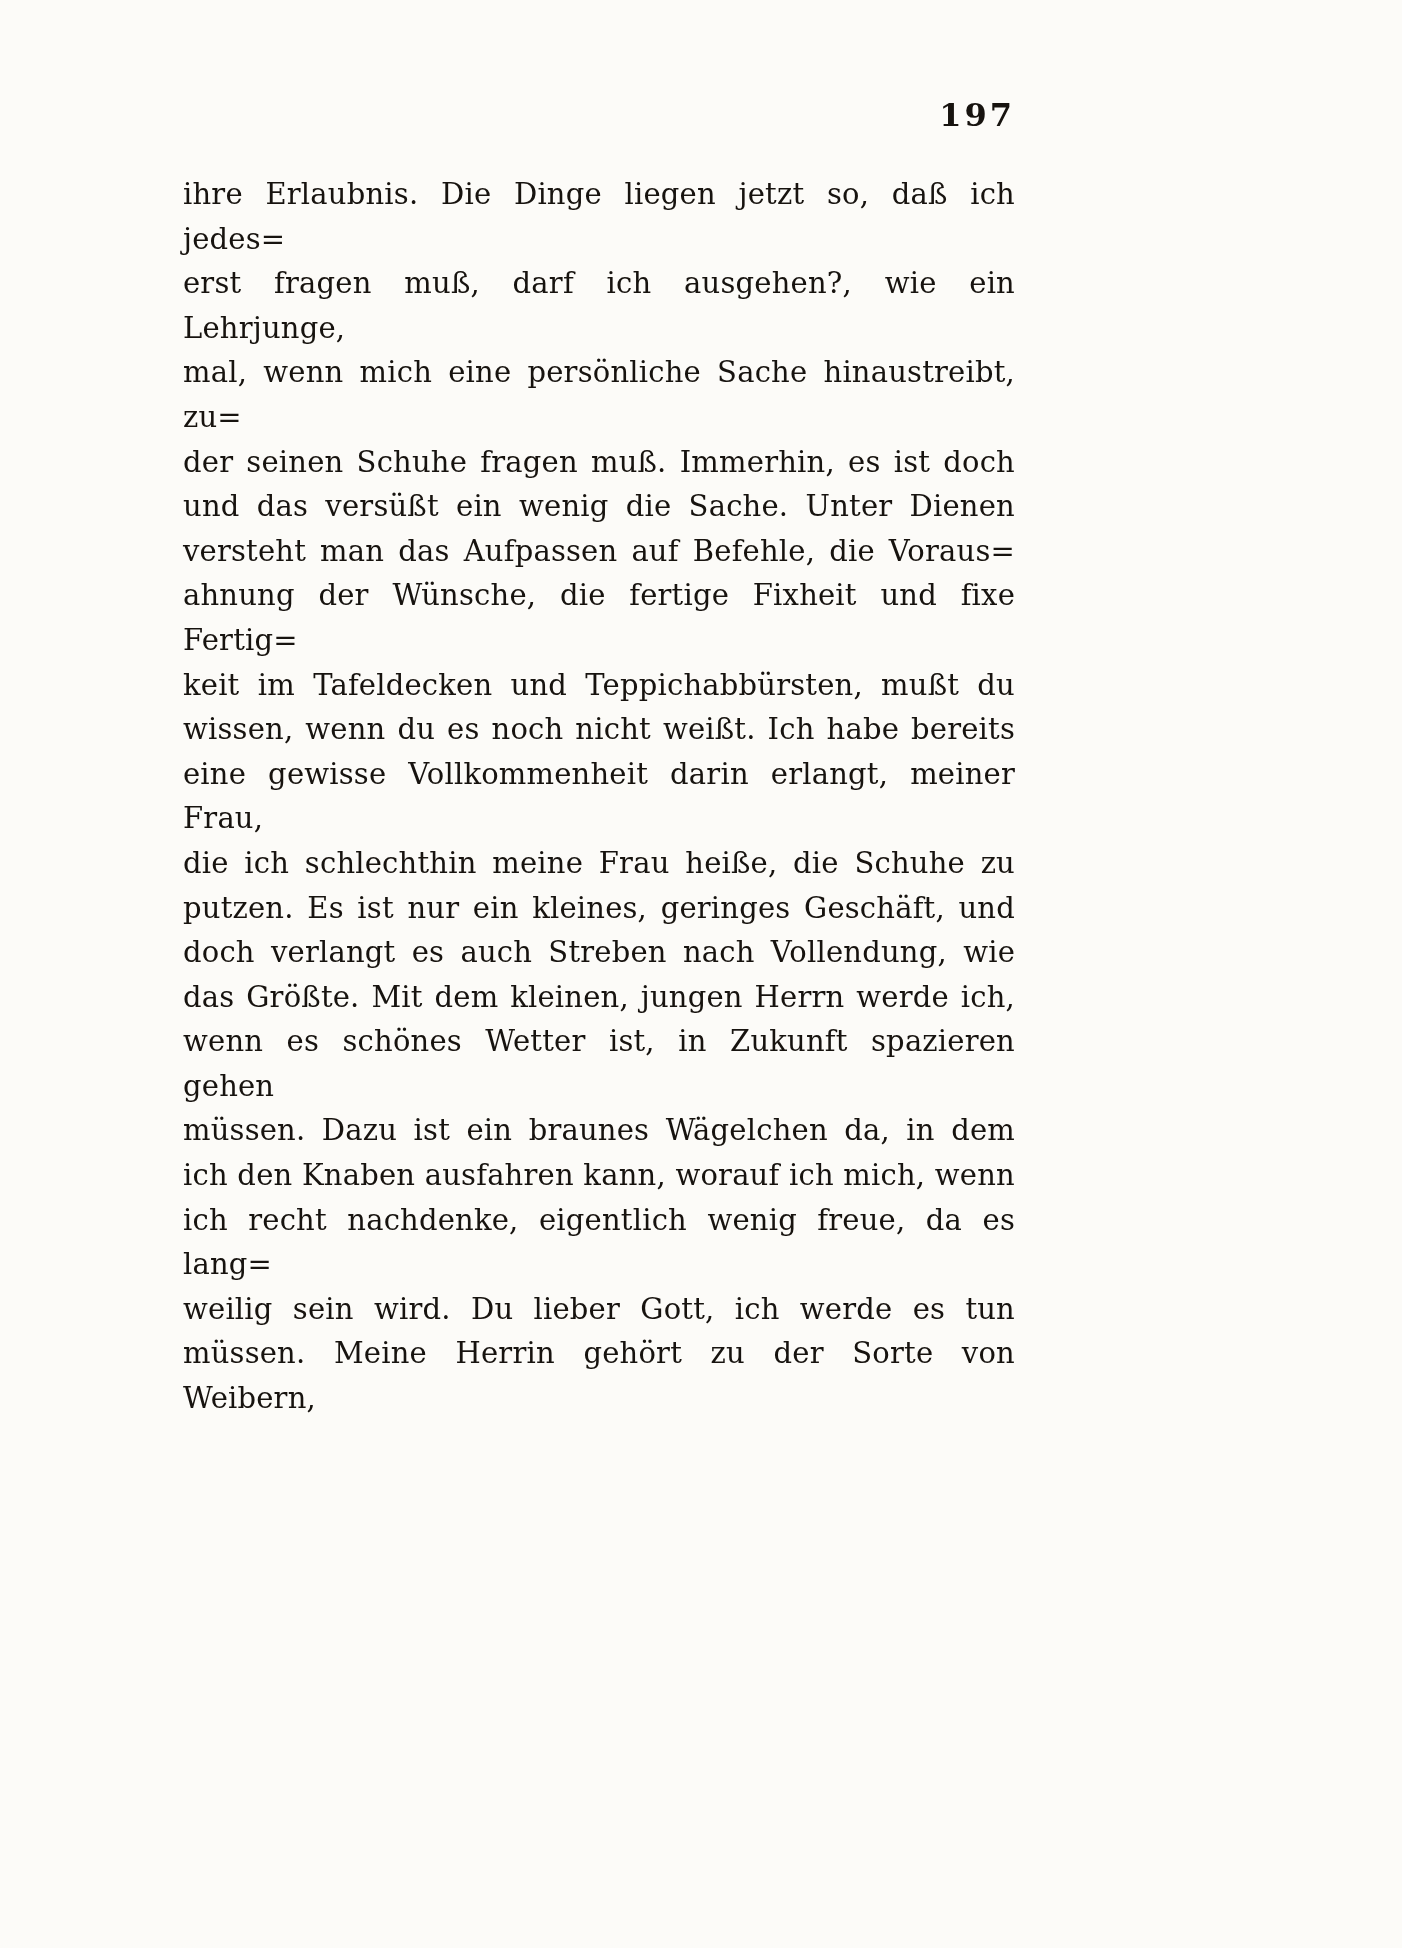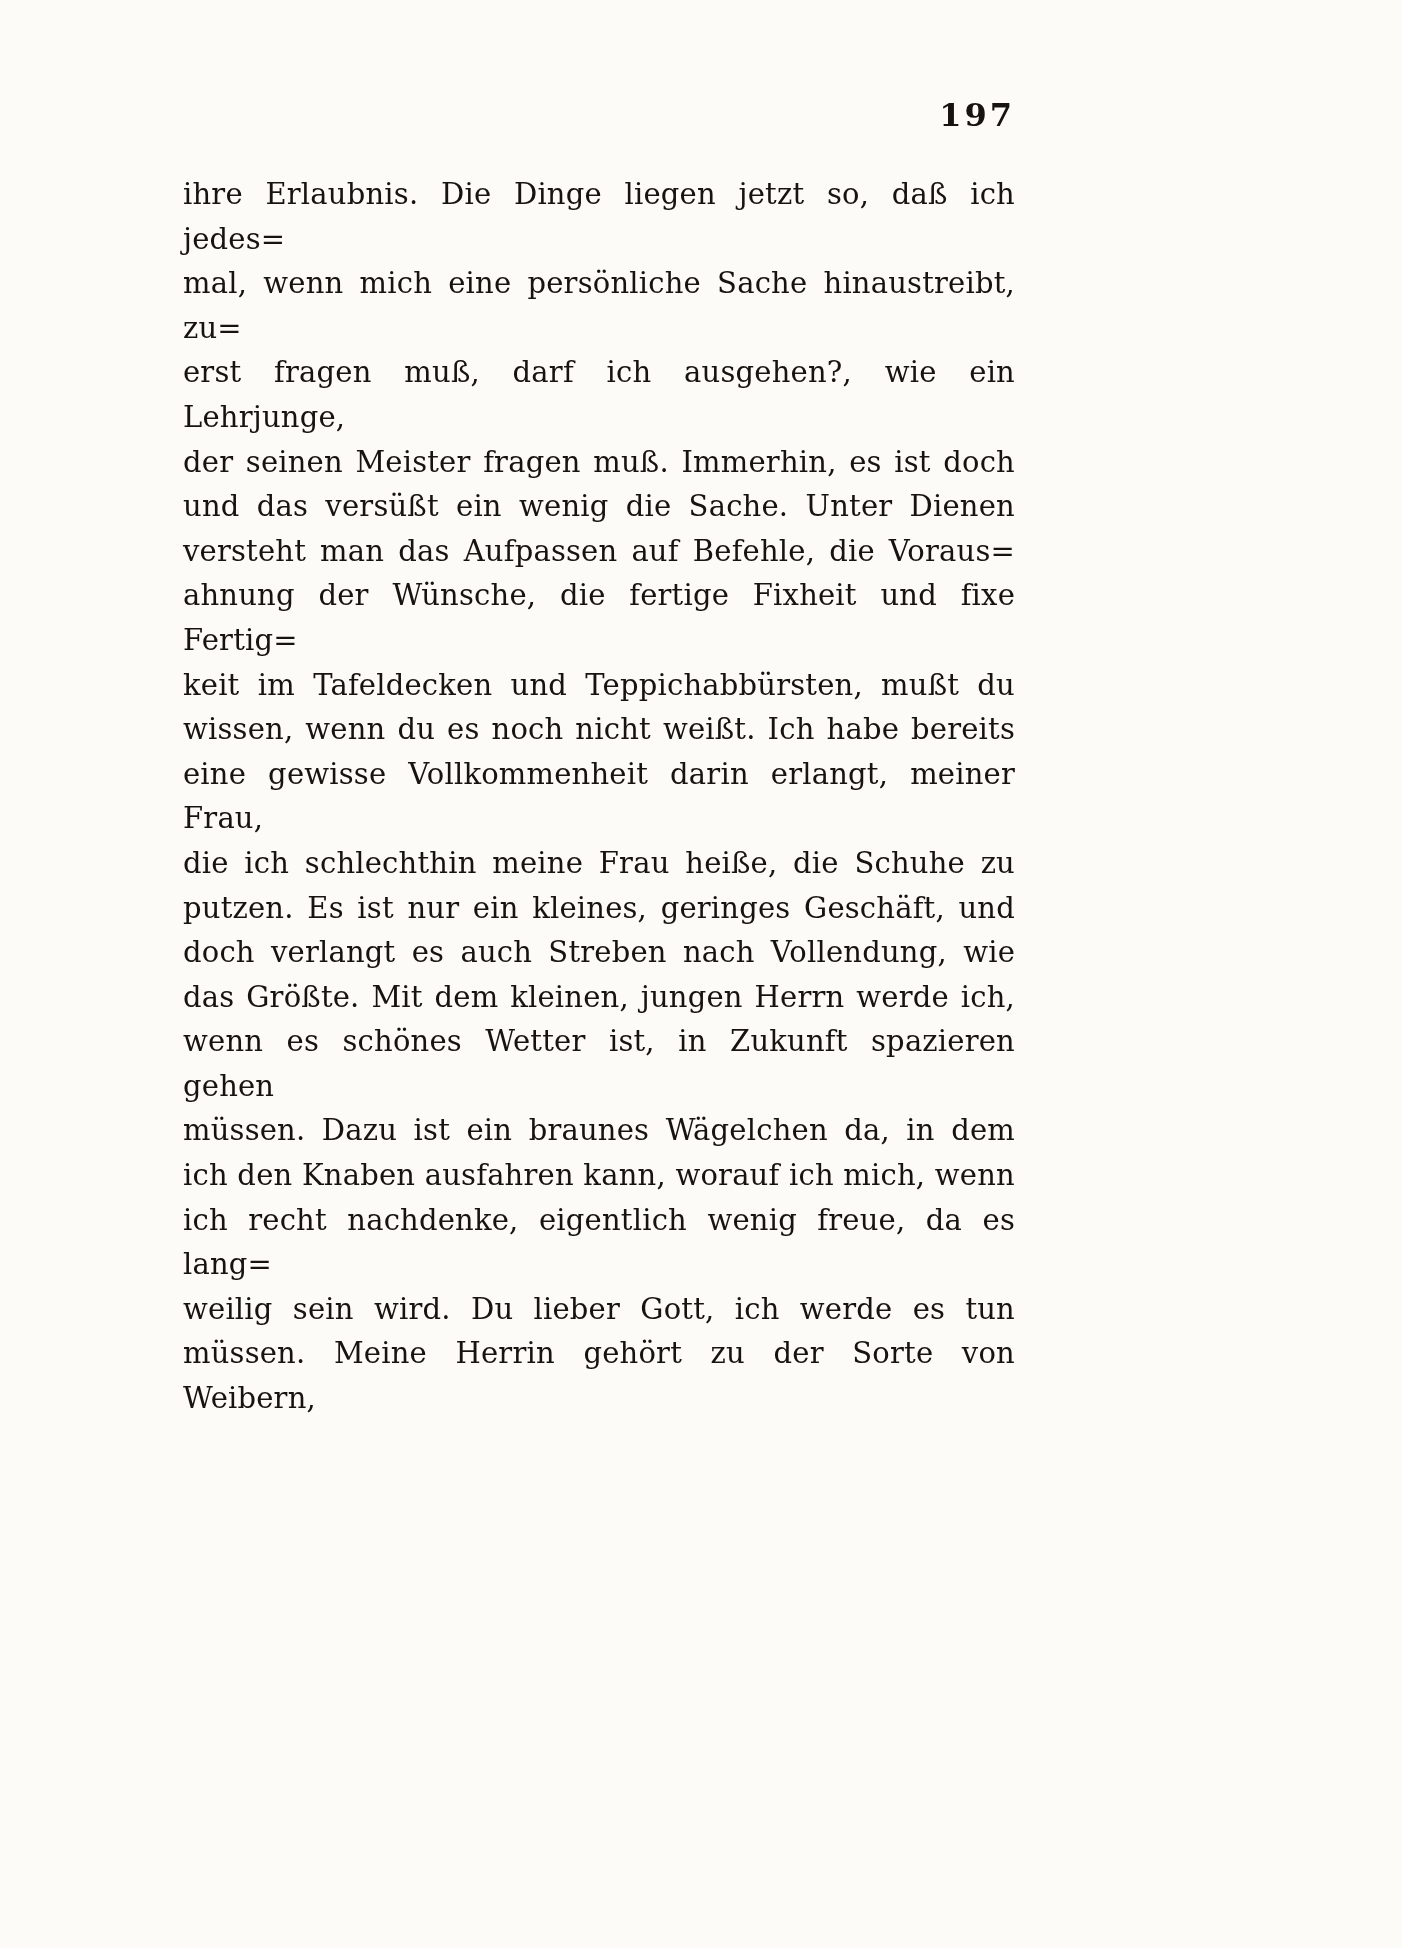--- a/index.html
+++ b/index.html
@@ -47,23 +47,23 @@
     white-space: normal;
   }
 </style>
 </head>
 <body>
 
 <div class="page">
   <div class="page-number">197</div>
   <div class="text-block">
       <div class="text-line">ihre Erlaubnis.  Die Dinge liegen jetzt so, daß ich jedes=</div>
+      <div class="text-line">erst fragen muß, darf ich ausgehen?, wie ein Lehrjunge,</div>
       <div class="text-line">mal, wenn mich eine persönliche Sache hinaustreibt, zu=</div>
-      <div class="text-line">erst fragen muß, darf ich ausgehen?, wie ein Lehrjunge,</div>
-      <div class="text-line">der seinen Meister fragen muß.  Immerhin, es ist doch</div>
+      <div class="text-line">der seinen Schuhe fragen muß.  Immerhin, es ist doch</div>
       <div class="text-line">und das versüßt ein wenig die Sache.  Unter Dienen</div>
       <div class="text-line">versteht man das Aufpassen auf Befehle, die Voraus=</div>
       <div class="text-line">ahnung der Wünsche, die fertige Fixheit und fixe Fertig=</div>
       <div class="text-line">keit im Tafeldecken und Teppichabbürsten, mußt du</div>
       <div class="text-line">wissen, wenn du es noch nicht weißt.  Ich habe bereits</div>
       <div class="text-line">eine gewisse Vollkommenheit darin erlangt, meiner Frau,</div>
       <div class="text-line">die ich schlechthin meine Frau heiße, die Schuhe zu</div>
       <div class="text-line">putzen.  Es ist nur ein kleines, geringes Geschäft, und</div>
       <div class="text-line">doch verlangt es auch Streben nach Vollendung, wie</div>
       <div class="text-line">das Größte.  Mit dem kleinen, jungen Herrn werde ich,</div>

